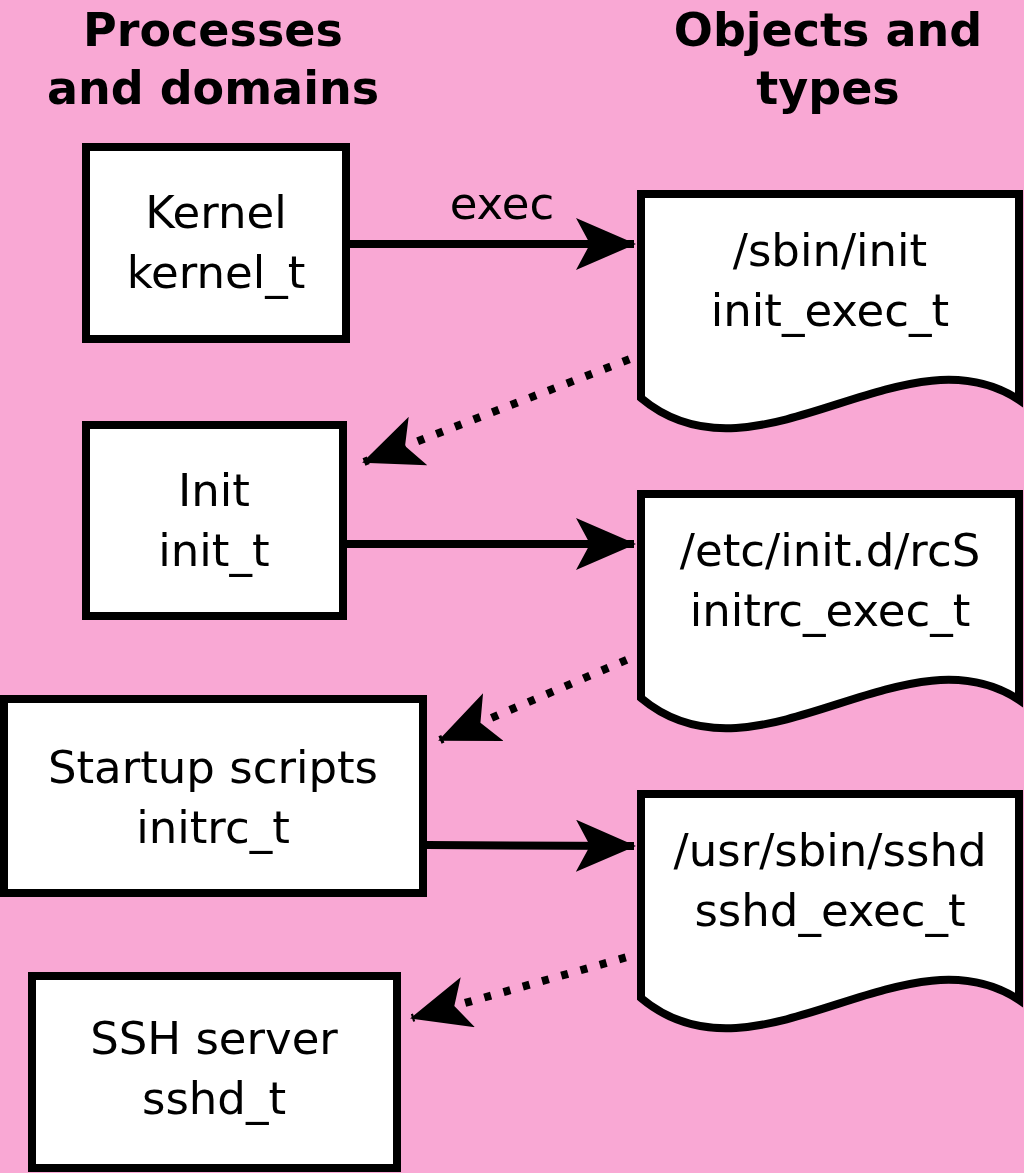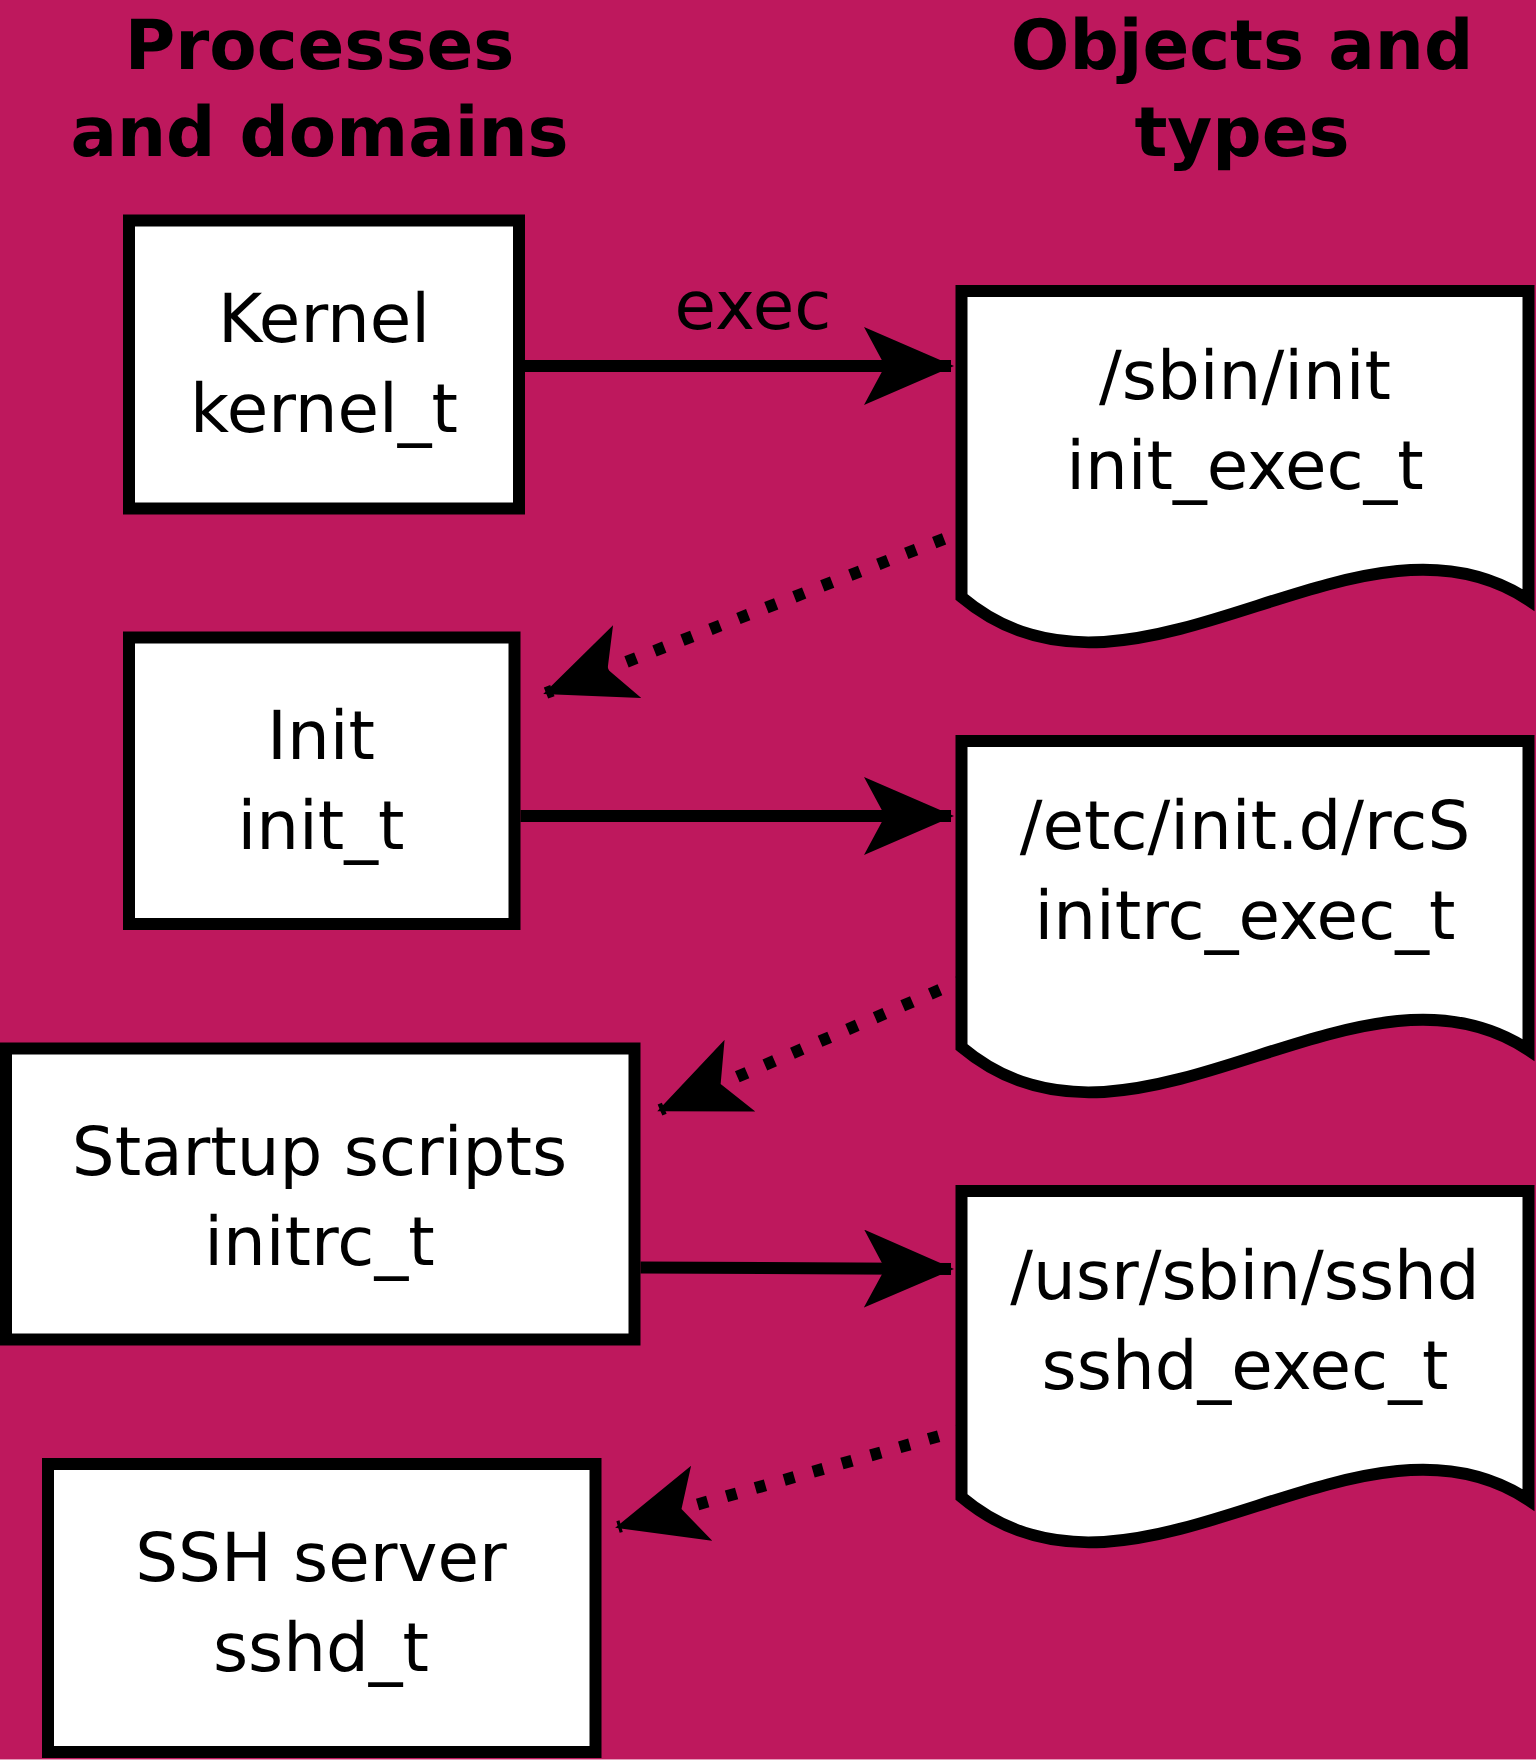--- a/index.html
+++ b/index.html
@@ -4,21 +4,21 @@
 <style>
   html, body {
     margin: 0;
     padding: 0;
     background: #ffffff;
   }
   .stage {
     position: relative;
     width: 1024px;
     height: 1173px;
-    background: #be185d;
+    background: #f9a8d4;
     overflow: hidden;
   }
   .hdr {
     font-family: "DejaVu Sans", sans-serif;
     font-size: 46px;
     font-weight: 700;
     fill: #000000;
     text-anchor: middle;
   }
   .lbl {

